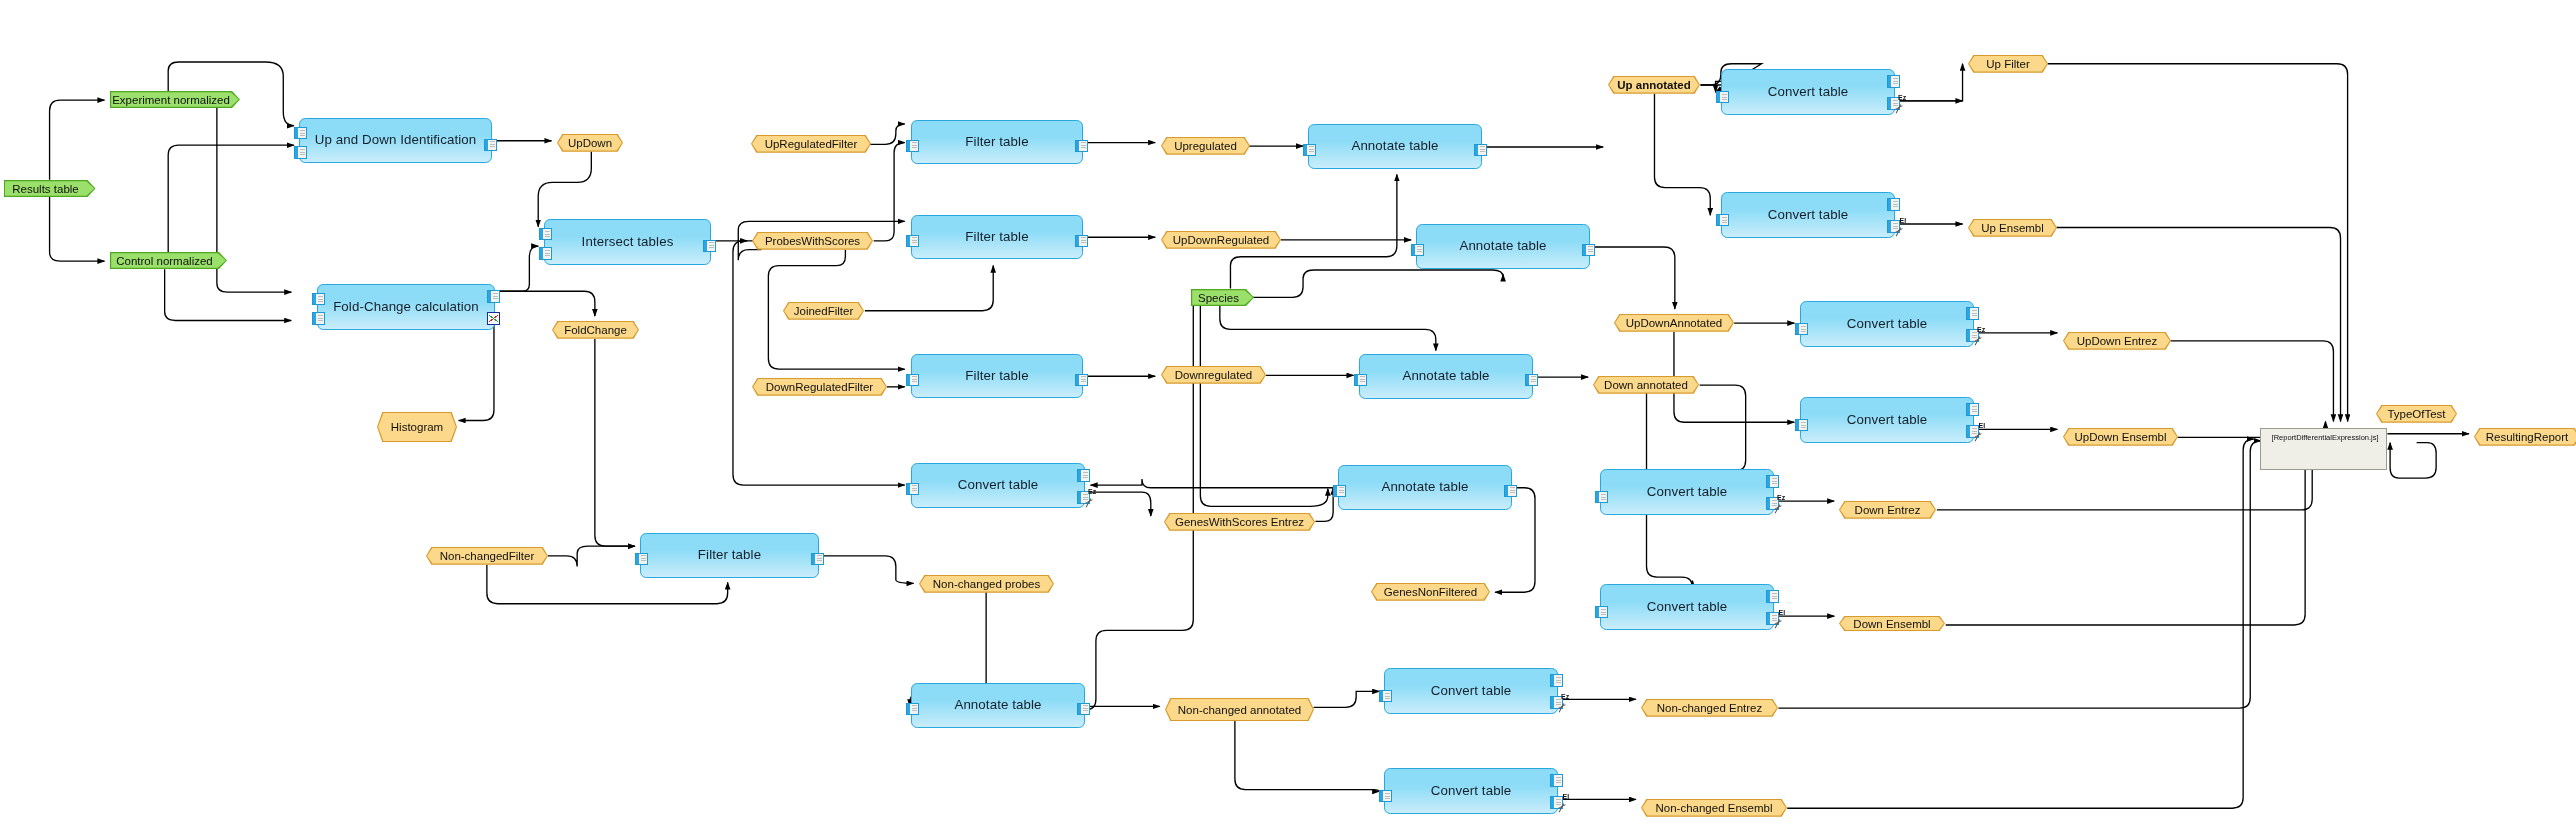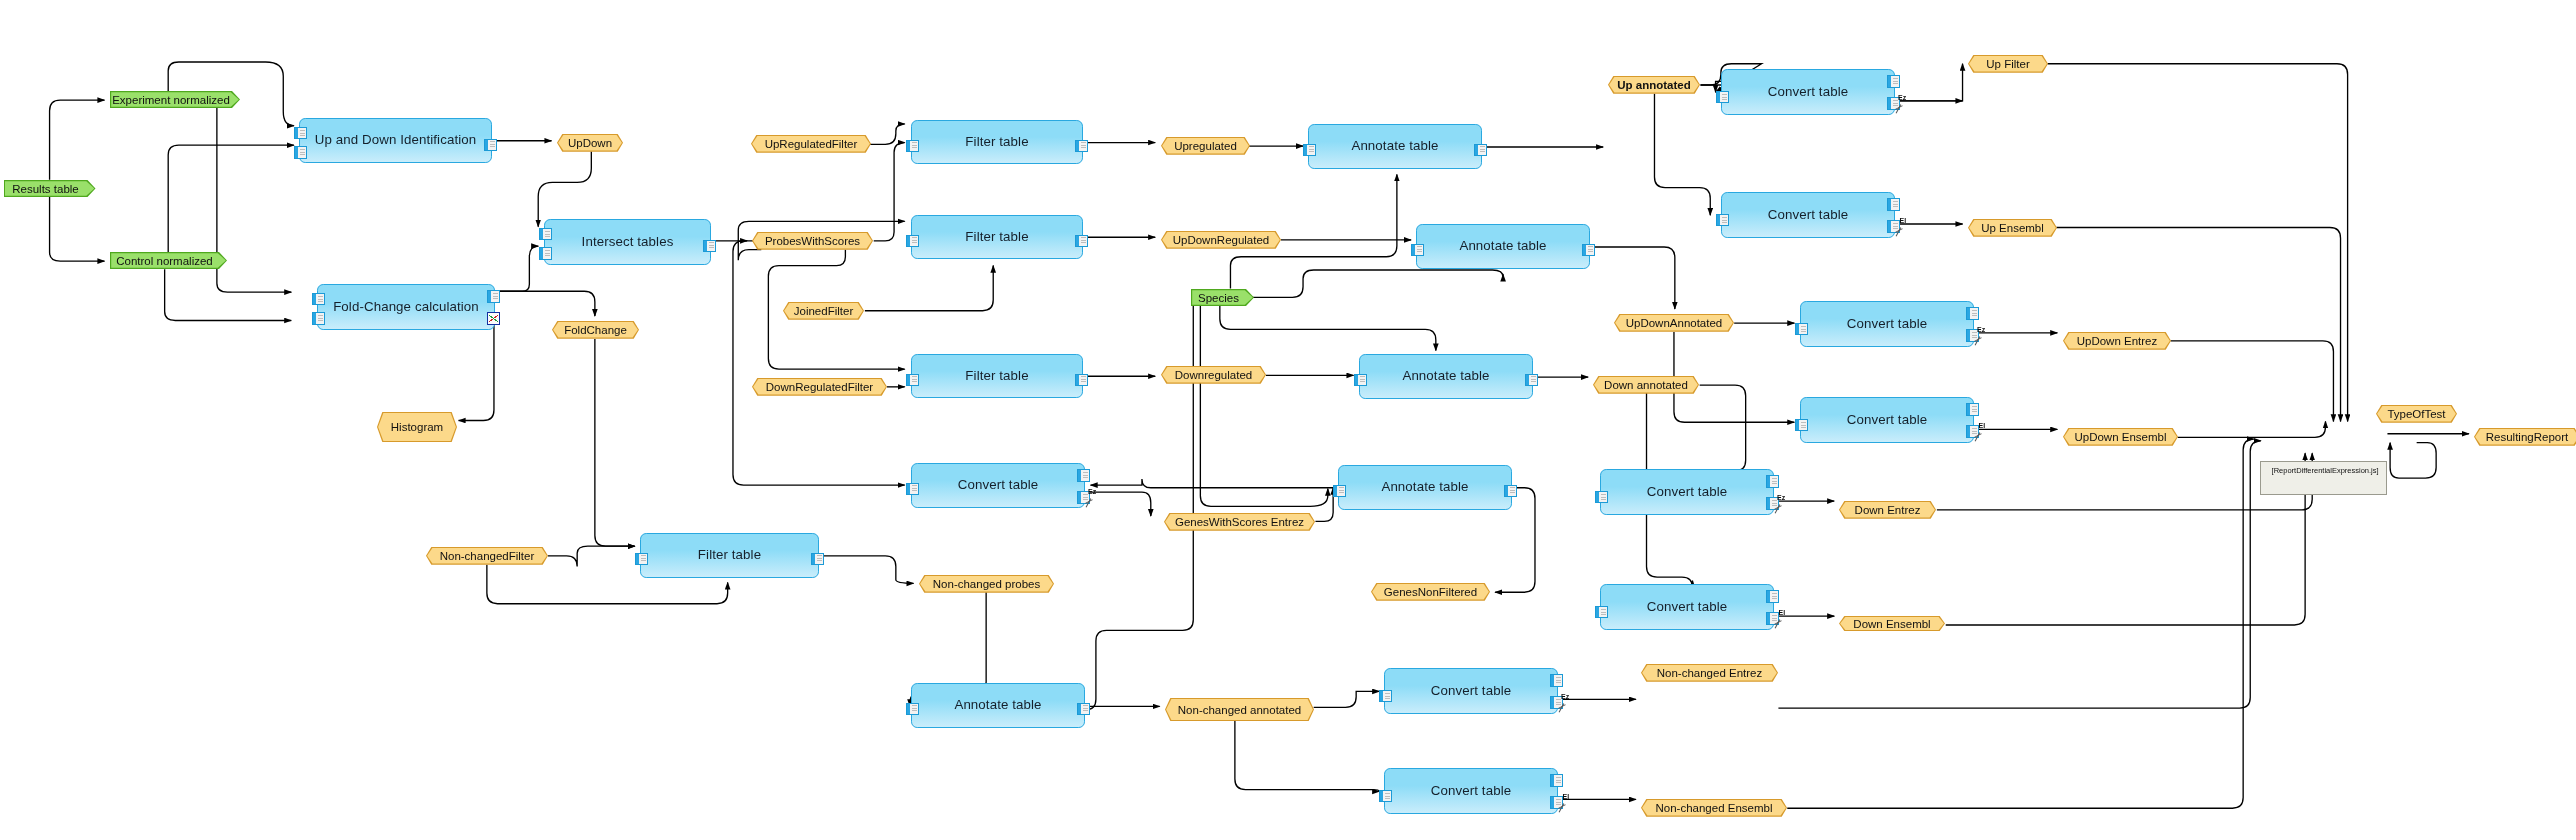--- a/index.html
+++ b/index.html
@@ -639,39 +639,39 @@
   <div class="hexwrap" style="left:1839px;top:501px;width:97px;height:17.7px;">
     <div class="bdr"></div>
       <div class="fill"></div>
     <div class="txt">Down Entrez</div>
     </div>
   <div class="hexwrap" style="left:1839px;top:616px;width:106px;height:15px;">
     <div class="bdr"></div>
       <div class="fill"></div>
     <div class="txt">Down Ensembl</div>
     </div>
-  <div class="hexwrap" style="left:1641px;top:664px;width:137px;height:17.7px;">
+  <div class="hexwrap" style="left:1641px;top:699px;width:137px;height:17.7px;">
     <div class="bdr"></div>
       <div class="fill"></div>
     <div class="txt">Non-changed Entrez</div>
     </div>
   <div class="hexwrap" style="left:1641px;top:799px;width:146px;height:17.7px;">
     <div class="bdr"></div>
       <div class="fill"></div>
     <div class="txt">Non-changed Ensembl</div>
     </div>
   <div class="hexwrap" style="left:2376px;top:405px;width:81px;height:17.7px;">
     <div class="bdr"></div>
       <div class="fill"></div>
     <div class="txt">TypeOfTest</div>
     </div>
   <div class="hexwrap" style="left:2474px;top:428px;width:106px;height:17.7px;">
     <div class="bdr"></div>
       <div class="fill"></div>
     <div class="txt">ResultingReport</div>
     </div>
 
-  <div class="node script" style="left:2260px;top:428px;width:127px;height:34px;margin-top:33px;">
+  <div class="node script" style="left:2260px;top:428px;width:127px;height:42px;">
     <span>[ReportDifferentialExpression.js]</span>
   </div>
 
 </div>
 
 
 </body></html>

